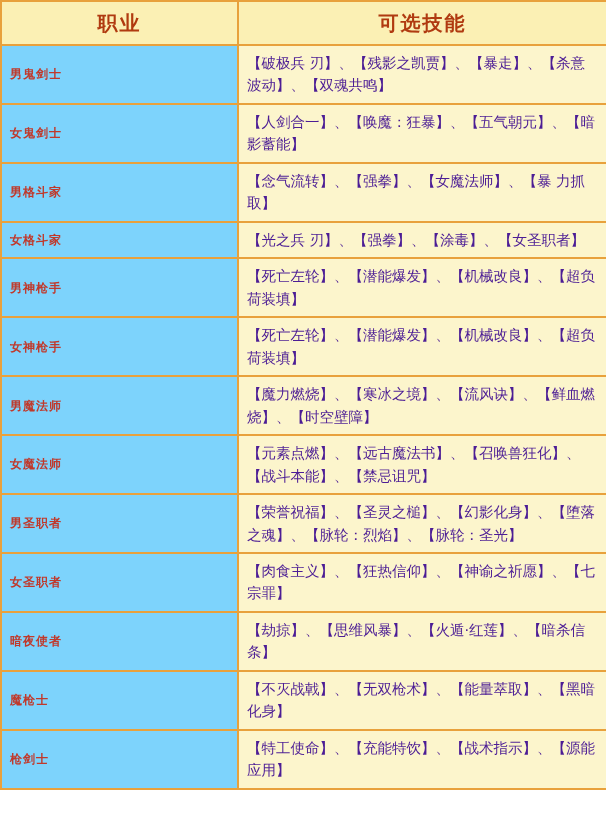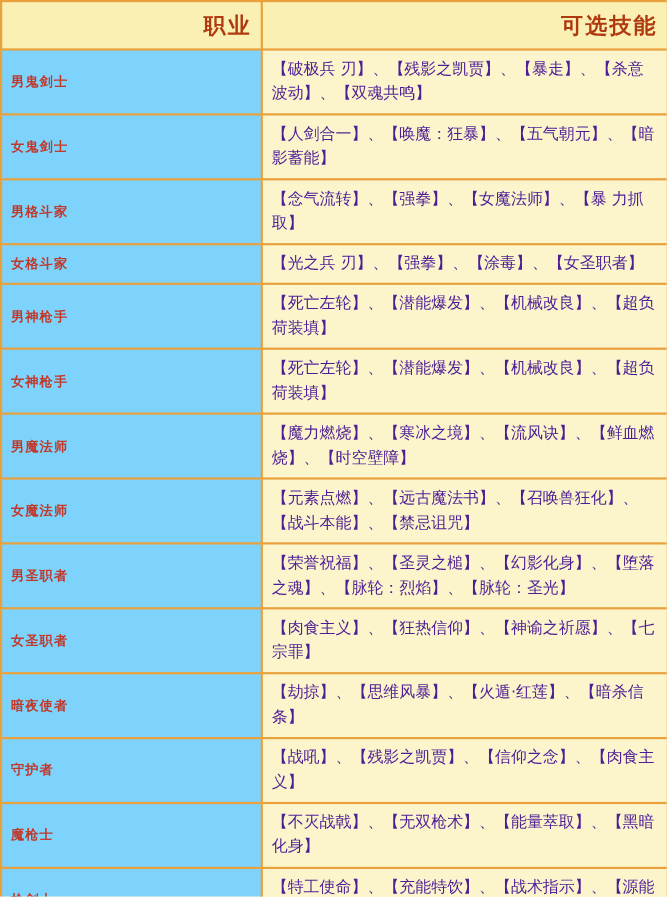--- a/index.html
+++ b/index.html
@@ -30,21 +30,21 @@
     border: 2px solid #e8a13c;
     vertical-align: middle;
     padding: 6px 8px;
     box-sizing: border-box;
   }
   table.skill-table thead th {
     background: #fbf0b4;
     color: #b03a10;
     font-weight: bold;
     font-size: 20px;
-    text-align: right;
+    text-align: center;
     letter-spacing: 2px;
     height: 44px;
     padding: 4px 8px;
   }
   td.class-cell {
     background: #7dd3fc;
     color: #c0392b;
     font-weight: bold;
     font-size: 12px;
     letter-spacing: 1px;
@@ -141,26 +141,20 @@
             <span class="skills-text">【肉食主义】、【狂热信仰】、【神谕之祈愿】、【七 宗罪】</span>
           </td>
       </tr>
       <tr>
         <td class="class-cell">暗夜使者</td>
         <td class="skills-cell">
             <span class="skills-text">【劫掠】、【思维风暴】、【火遁·红莲】、【暗杀信条】</span>
           </td>
       </tr>
       <tr>
-        <td class="class-cell">守护者</td>
-        <td class="skills-cell">
-            <span class="skills-text">【战吼】、【残影之凯贾】、【信仰之念】、【肉食主义】</span>
-          </td>
-      </tr>
-      <tr>
         <td class="class-cell">魔枪士</td>
         <td class="skills-cell">
             <span class="skills-text">【不灭战戟】、【无双枪术】、【能量萃取】、【黑暗化身】</span>
           </td>
       </tr>
       <tr>
         <td class="class-cell">枪剑士</td>
         <td class="skills-cell">
             <span class="skills-text">【特工使命】、【充能特饮】、【战术指示】、【源能应用】</span>
           </td>

